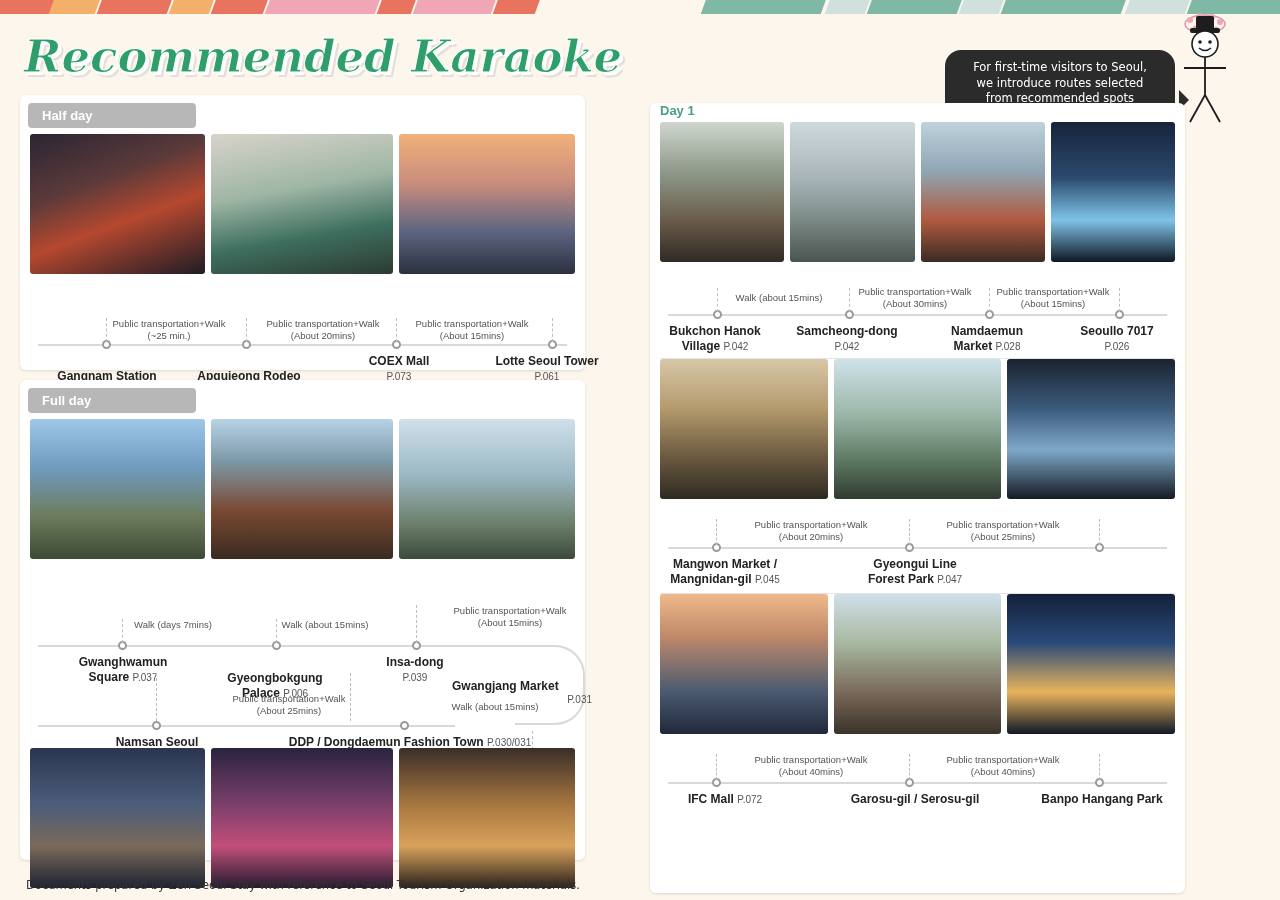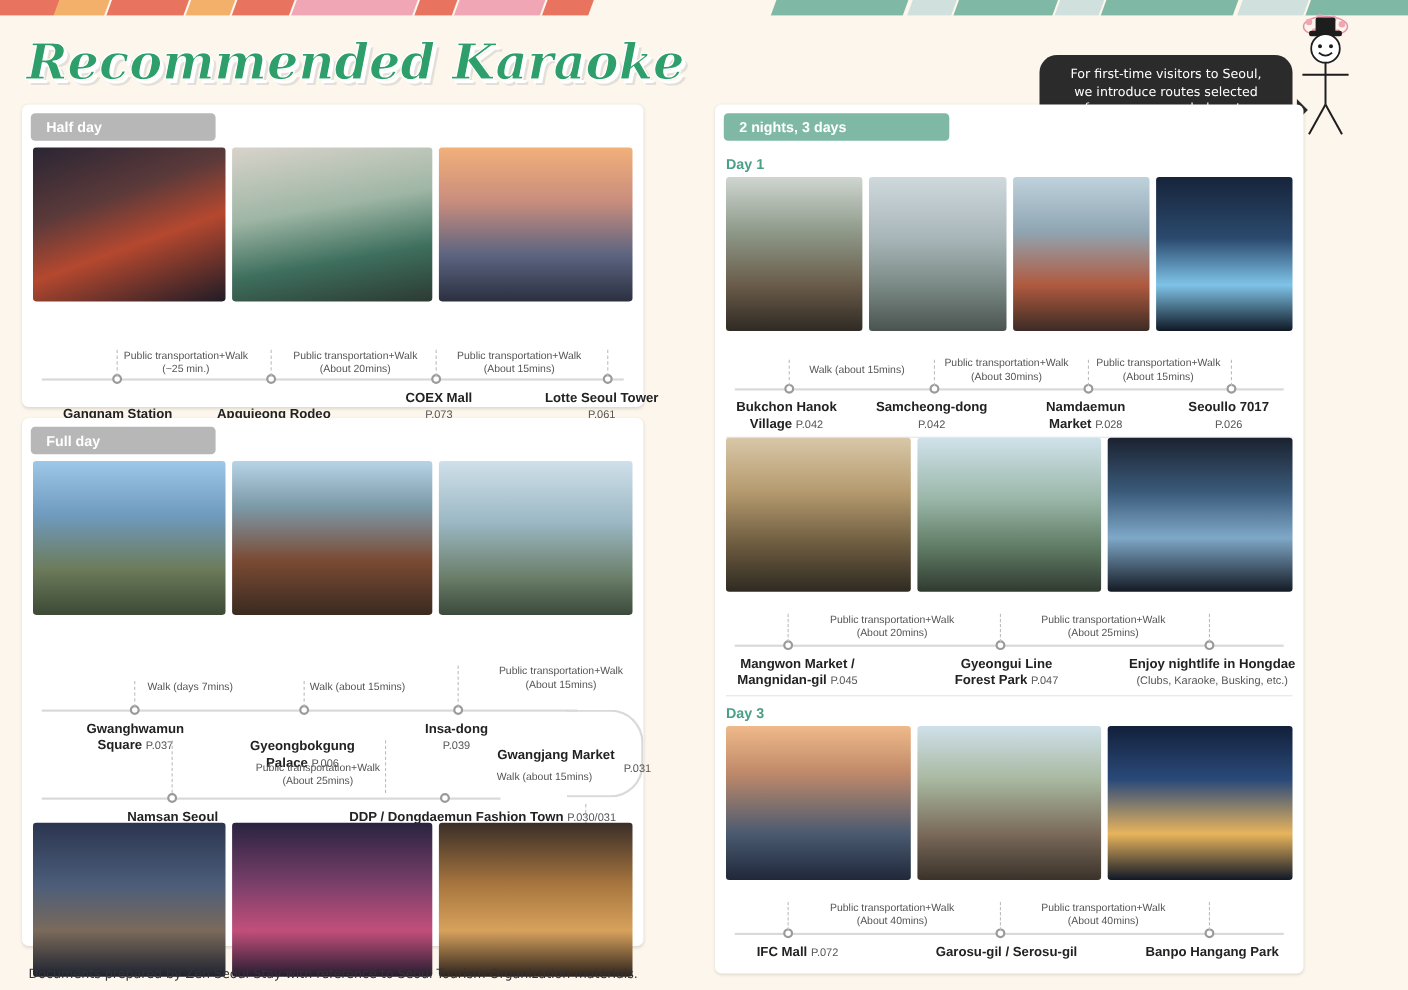--- a/index.html
+++ b/index.html
@@ -257,21 +257,21 @@
 
       <div class="leg" style="left:186px; top:134px; width:166px; white-space:pre-line;">Public transportation+Walk
 (About 25mins)</div>
       <div class="leg" style="left:400px; top:142px; width:150px;">Walk (about 15mins)</div>
 
       <div class="stop" style="left:62px;  top:176px; width:150px;">
         <span style="white-space:pre-line;">Namsan Seoul
 Tower</span>
         <span class="pg">P.027</span>
       </div>
-      <div class="stop" style="left:240px; top:176px; width:300px;text-align:right;">
+      <div class="stop" style="left:240px; top:176px; width:300px;">
         <span>DDP / Dongdaemun Fashion Town</span>
         <span class="pg">P.030/031</span>
       </div>
 
       <div class="dashed" style="left:136px; top:114px; height:48px;"></div>
       <div class="dashed" style="left:330px; top:114px; height:48px;"></div>
       <div class="dashed" style="left:136px; top:190px; height:42px;"></div>
       <div class="dashed" style="left:330px; top:190px; height:42px;"></div>
       <div class="dashed" style="left:512px; top:172px; height:60px;"></div>
     </div>
@@ -279,21 +279,20 @@
     <div class="photos" style="margin-top:4px;">
       <div class="photo im7" style="width:177px;"></div>
       <div class="photo im8" style="width:185px;"></div>
       <div class="photo im9" style="width:178px;"></div>
     </div>
   </div>
 </div>
 
 <div class="col-right">
   <div class="panel" style="height:790px;">
-    <div class="section-tab green" style="min-width:205px;">2 nights, 3 days</div>
 
     
     <div class="daylabel">Day 1</div>
     <div class="photos">
       <div class="photo im10" style="width:125px;"></div>
       <div class="photo im11" style="width:125px;"></div>
       <div class="photo im12" style="width:125px;"></div>
       <div class="photo im13" style="width:125px;"></div>
     </div>
     <div class="timeline" style="height:90px;">
@@ -358,30 +357,25 @@
       <div class="stop" style="left:0px;   top:58px; width:150px;">
         <span style="white-space:pre-line;">Mangwon Market /
 Mangnidan-gil</span>
         <span class="pg">P.045</span>
       </div>
       <div class="stop" style="left:190px; top:58px; width:150px;">
         <span style="white-space:pre-line;">Gyeongui Line
 Forest Park</span>
         <span class="pg">P.047</span>
       </div>
-      <div class="stop" style="left:372px; top:58px; width:160px;">
-        <span>Enjoy nightlife in Hongdae</span><br>
-        <span class="pg">(Clubs, Karaoke, Busking, etc.)</span>
-      </div>
     </div>
 
     <div class="divider"></div>
 
     
-    <div class="daylabel">Day 3</div>
     <div class="photos">
       <div class="photo im17" style="width:170px;"></div>
       <div class="photo im18" style="width:170px;"></div>
       <div class="photo im19" style="width:170px;"></div>
     </div>
     <div class="timeline" style="height:90px;">
       <div class="tl-line" style="top:48px;"></div>
       <div class="tl-dot" style="left:62px;  top:44px;"></div>
       <div class="tl-dot" style="left:255px; top:44px;"></div>
       <div class="tl-dot" style="left:445px; top:44px;"></div>

